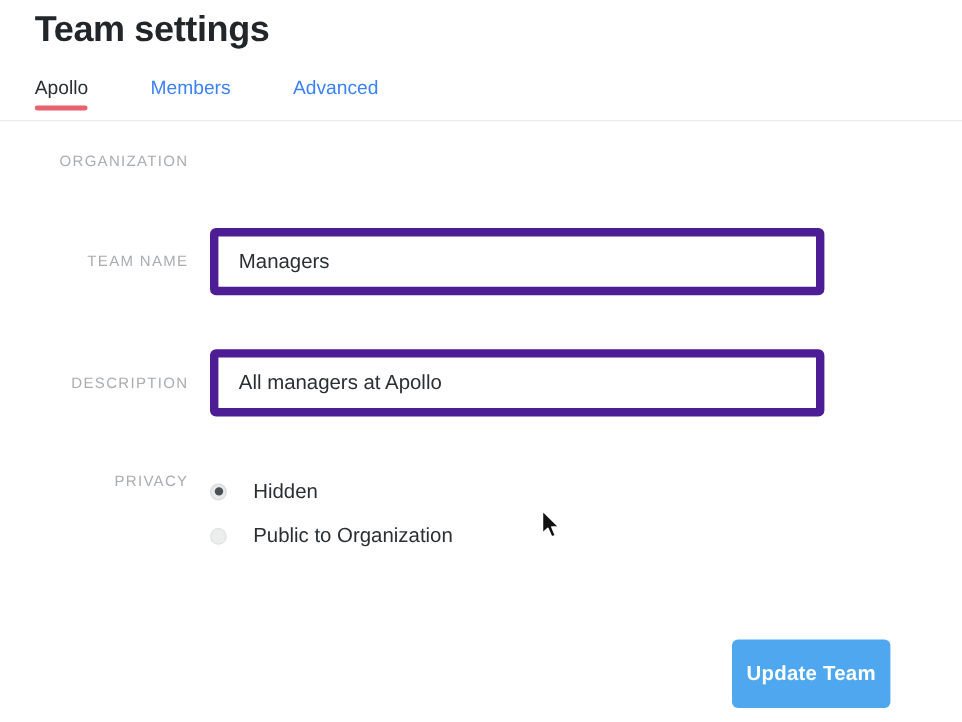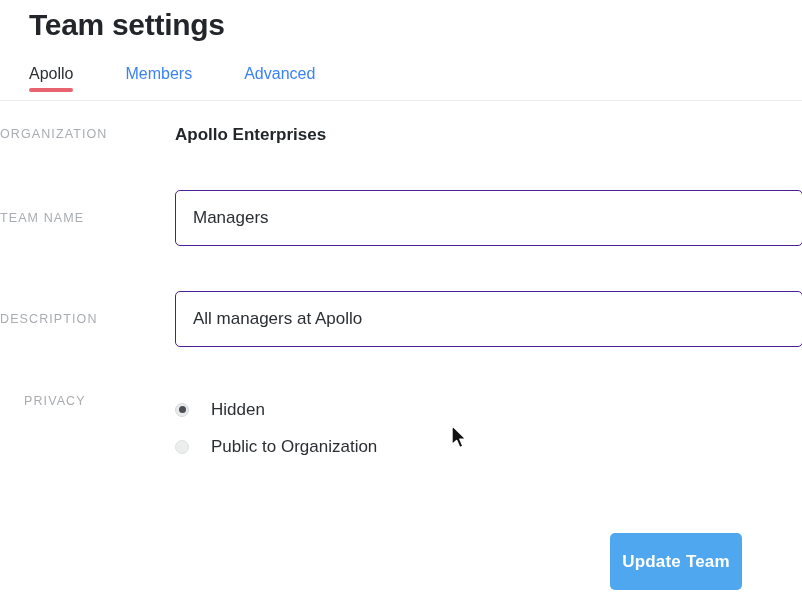--- a/index.html
+++ b/index.html
@@ -104,20 +104,21 @@
   .row {
     position: absolute;
     left: 0;
     width: 802px;
     display: flex;
     align-items: flex-start;
   }
   .row-label {
     width: 175px;
     flex: 0 0 175px;
+    text-align: right;
     padding-right: 18px;
     box-sizing: border-box;
     font-size: 12.5px;
     letter-spacing: 1.1px;
     color: #a9adb1;
     text-transform: uppercase;
     white-space: nowrap;
   }
   .row-value {
     flex: 1 1 auto;
@@ -131,24 +132,24 @@
     font-weight: bold;
     color: #22262a;
     white-space: nowrap;
   }
 
   
   #row-team-name { top: 89px; }
   #row-description { top: 190px; }
   .row-input .row-label { padding-top: 21px; }
   .text-input {
-    width: 628px;
+    width: 512px;
     height: 56px;
     box-sizing: border-box;
-    border: 1px solid #4c1d95;
+    border: 7px solid #4c1d95;
     border-radius: 5px;
     background: #ffffff;
     padding: 0 17px;
     font-family: "Liberation Sans", sans-serif;
     font-size: 17px;
     color: #2b2f33;
     outline: none;
   }
 
   
@@ -251,23 +252,20 @@
       </div>
     </div>
 
     <div class="header-divider"></div>
   </div>
 
   <div class="form">
 
     <div class="row" id="row-organization">
       <div class="row-label">ORGANIZATION</div>
-      <div class="row-value">
-        <div class="org-name">Apollo Enterprises</div>
-      </div>
     </div>
 
     <div class="row row-input" id="row-team-name">
       <div class="row-label">TEAM NAME</div>
       <div class="row-value">
         <input class="text-input" type="text" value="Managers" style="">
       </div>
     </div>
 
     <div class="row row-input" id="row-description">

